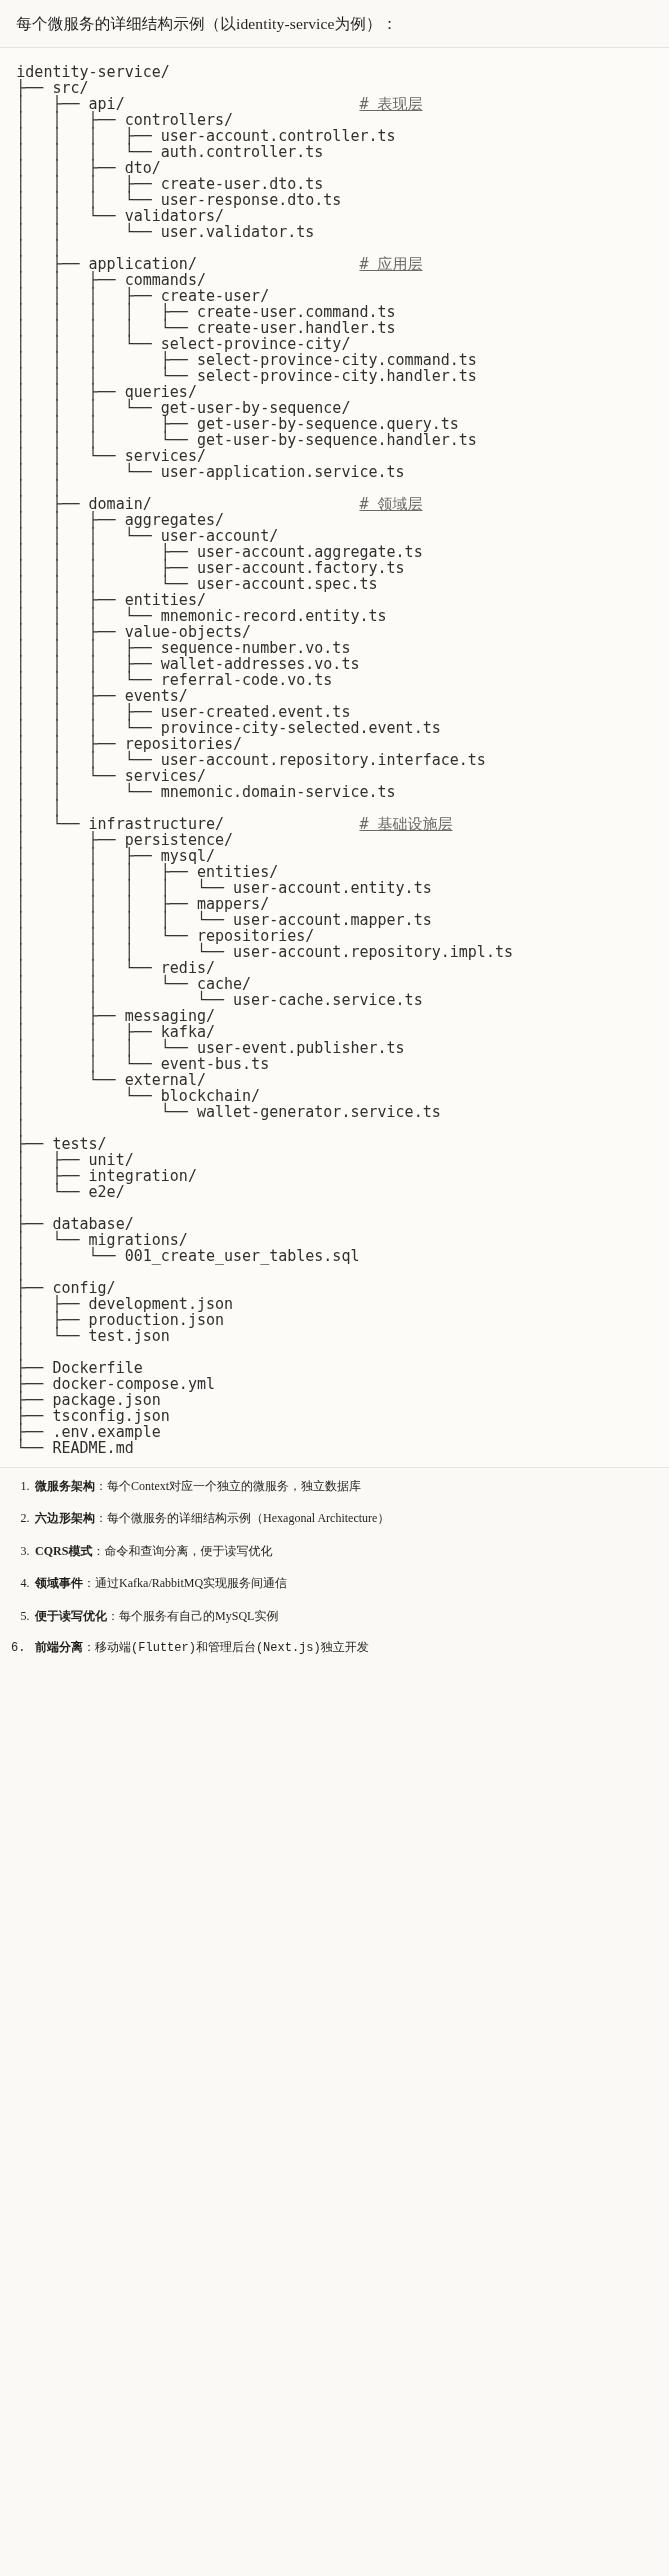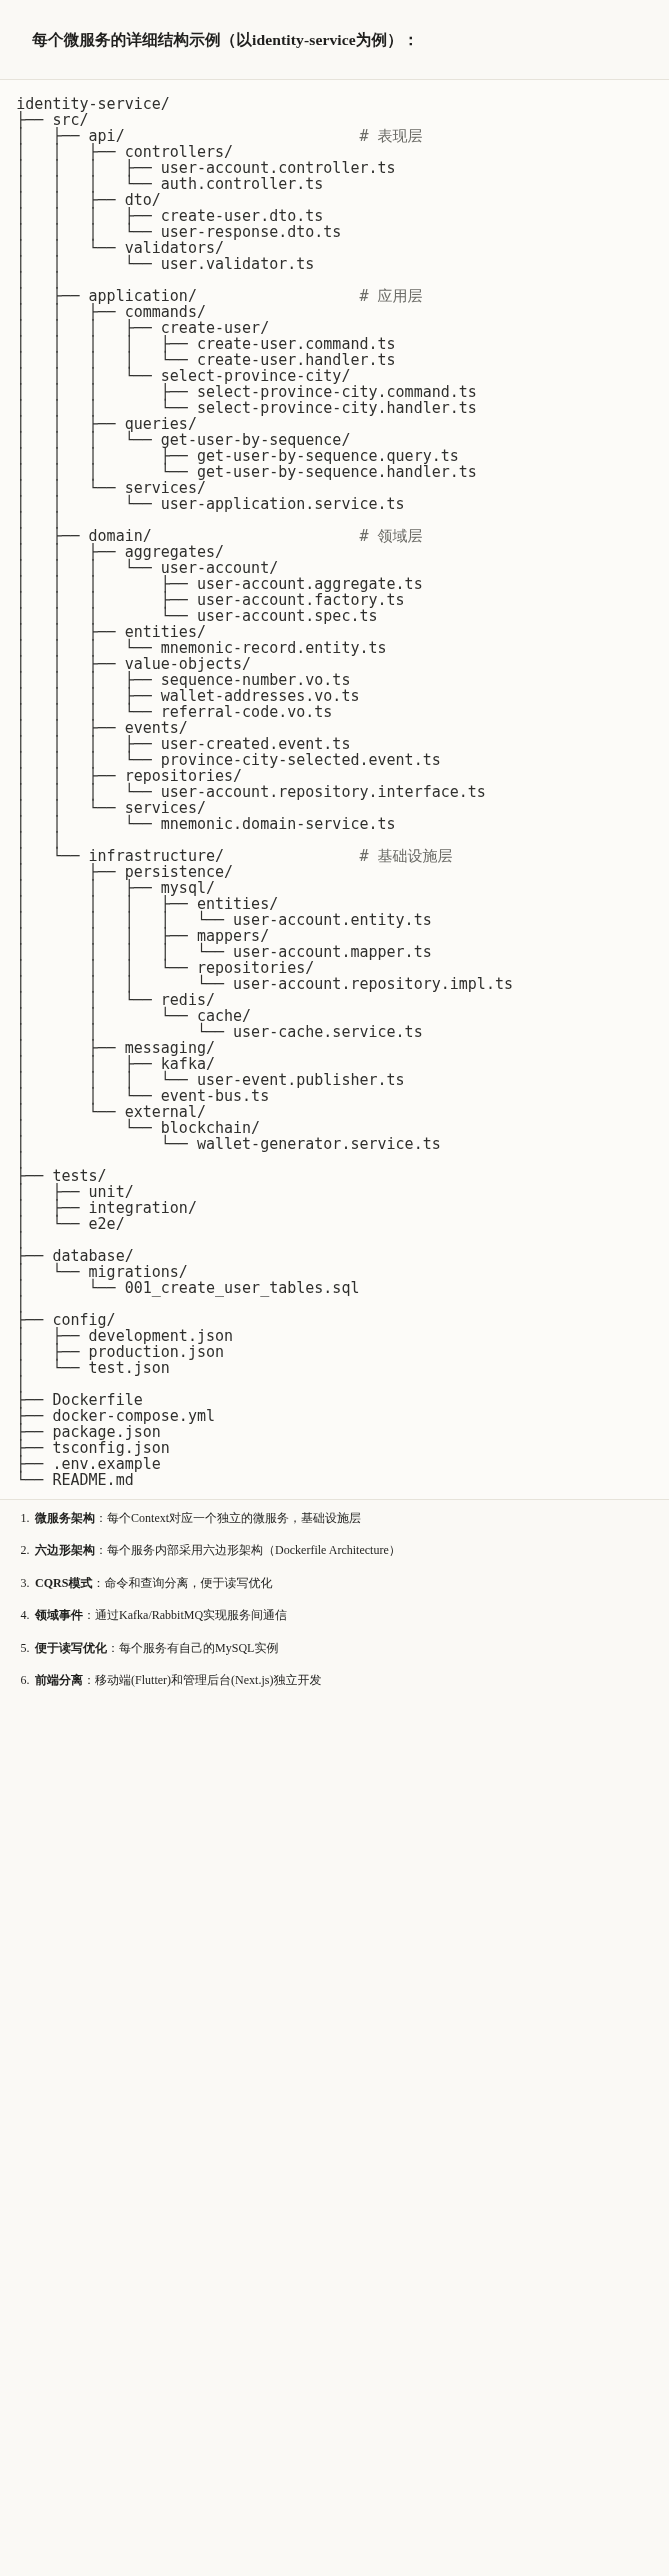--- a/index.html
+++ b/index.html
@@ -18,42 +18,43 @@
     box-sizing: border-box;
   }
   
   .doc-header {
     padding: 13.8px 16.3px 12.5px 16.3px;
     border-bottom: 0.6px solid #e6e3da;
     background: #faf9f5;
   }
   .doc-title {
     font-size: 15.6px;
-    font-weight: bold;
+    font-weight: normal;
     letter-spacing: 0.1px;
     line-height: 1.3;
-    margin: 16px;
+    margin: 0;
   }
   
   .tree-block {
     padding: 16.3px 16.3px 11.3px 16.3px;
     background: #fcfbf8;
   }
   pre.tree {
     margin: 0;
     font-family: "DejaVu Sans Mono", "Liberation Mono", monospace;
     font-size: 15px;
     line-height: 16px;
     color: #2f2f2d;
     white-space: pre;
     tab-size: 4;
     letter-spacing: 0;
   }
   .tree .cmt {
     color: #6b6b66;
+    text-decoration: underline;
   }
   
   .notes {
     padding: 8.8px 16.3px 13.8px 16.3px;
     border-top: 0.6px solid #e6e3da;
     background: #faf9f5;
   }
   .notes-title {
     font-size: 12.2px;
     font-weight: bold;
@@ -63,21 +64,21 @@
     margin: 0;
     padding: 0 0 0 16.3px;
     list-style: decimal;
   }
   ol.note-list > li {
     font-size: 12px;
     line-height: 1.55;
     margin: 0 0 13.8px 0;
     padding-left: 2.5px;
   }
-  ol.note-list > li:last-child { margin-bottom: 8px; }
+  ol.note-list > li:last-child { margin-bottom: 8px; font-family: Liberation Mono, monospace; }
   .note-term {
     font-weight: bold;
     text-align: center;
   }
   .note-sep { font-weight: normal; }
   .note-text { font-weight: normal; }
   .closing {
     font-size: 12px;
     line-height: 1.6;
     margin: 16.3px 0 0 0;
@@ -179,24 +180,24 @@
 ├── package.json
 ├── tsconfig.json
 ├── .env.example
 └── README.md</pre>
   </div>
 
   <div class="notes">
 
     <ol class="note-list">
       <li>
-        <span class="note-term">微服务架构</span><span class="note-sep">：</span><span class="note-text">每个Context对应一个独立的微服务，基础设施层</span>
-      </li>
-      <li>
-        <span class="note-term">六边形架构</span><span class="note-sep">：</span><span class="note-text">每个服务内部采用六边形架构（Dockerfile Architecture）</span>
+        <span class="note-term">微服务架构</span><span class="note-sep">：</span><span class="note-text">每个Context对应一个独立的微服务，独立数据库</span>
+      </li>
+      <li>
+        <span class="note-term">六边形架构</span><span class="note-sep">：</span><span class="note-text">每个微服务的详细结构示例（Hexagonal Architecture）</span>
       </li>
       <li>
         <span class="note-term">CQRS模式</span><span class="note-sep">：</span><span class="note-text">命令和查询分离，便于读写优化</span>
       </li>
       <li>
         <span class="note-term">领域事件</span><span class="note-sep">：</span><span class="note-text">通过Kafka/RabbitMQ实现服务间通信</span>
       </li>
       <li>
         <span class="note-term">便于读写优化</span><span class="note-sep">：</span><span class="note-text">每个服务有自己的MySQL实例</span>
       </li>

